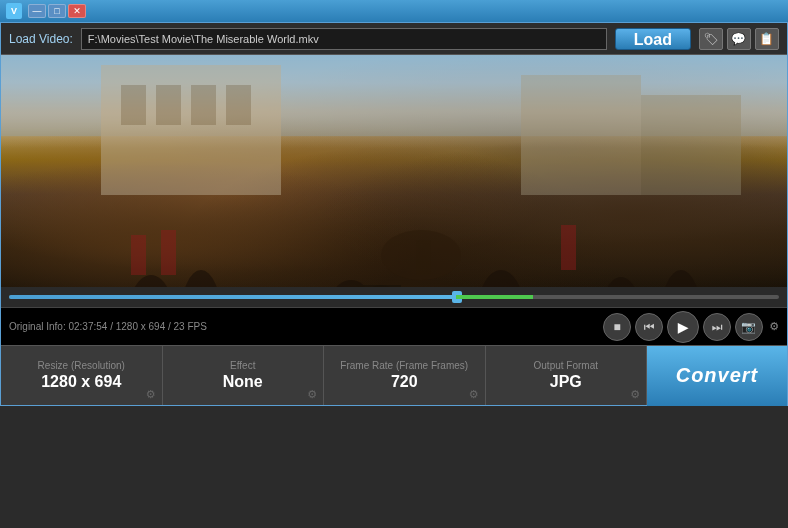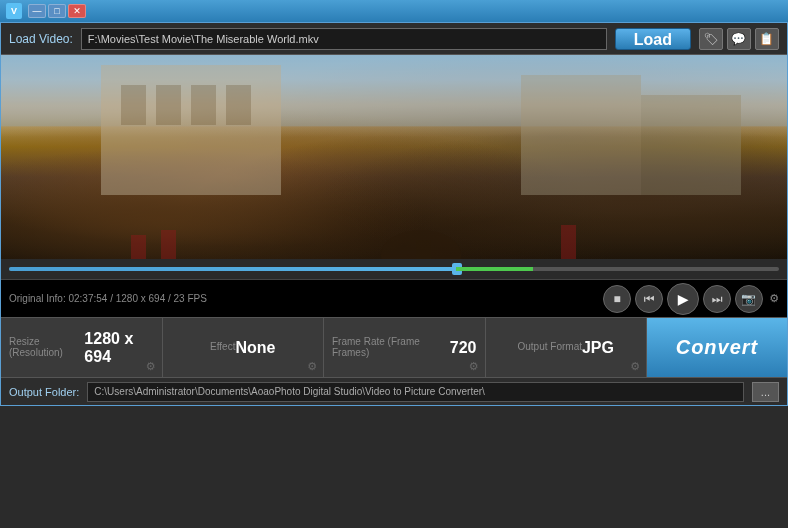--- a/index.html
+++ b/index.html
@@ -240,21 +240,21 @@
       display: flex;
       align-items: center;
       gap: 0;
       border-top: 1px solid #555;
     }
     .panel-section {
       flex: 1;
       height: 100%;
       border-right: 1px solid #555;
       display: flex;
-      flex-direction: row;
+      flex-direction: column;
       align-items: center;
       justify-content: center;
       padding: 4px 8px;
       position: relative;
     }
     .panel-label {
       color: #888;
       font-size: 10px;
       margin-bottom: 2px;
     }
@@ -434,19 +434,14 @@
       <span class="panel-gear">⚙</span>
     </div>
     <div class="panel-section">
       <span class="panel-label">Output Format</span>
       <span class="panel-value">JPG</span>
       <span class="panel-gear">⚙</span>
     </div>
     <button class="convert-btn">Convert</button>
   </div>
 
-  <div class="output-bar">
-    <span class="output-label">Output Folder:</span>
-    <input class="output-path" type="text" value="C:\Users\Administrator\Documents\AoaoPhoto Digital Studio\Video to Picture Converter\" style="">
-    <button class="browse-btn">...</button>
-  </div>
 
 </div>
 
 </body></html>

